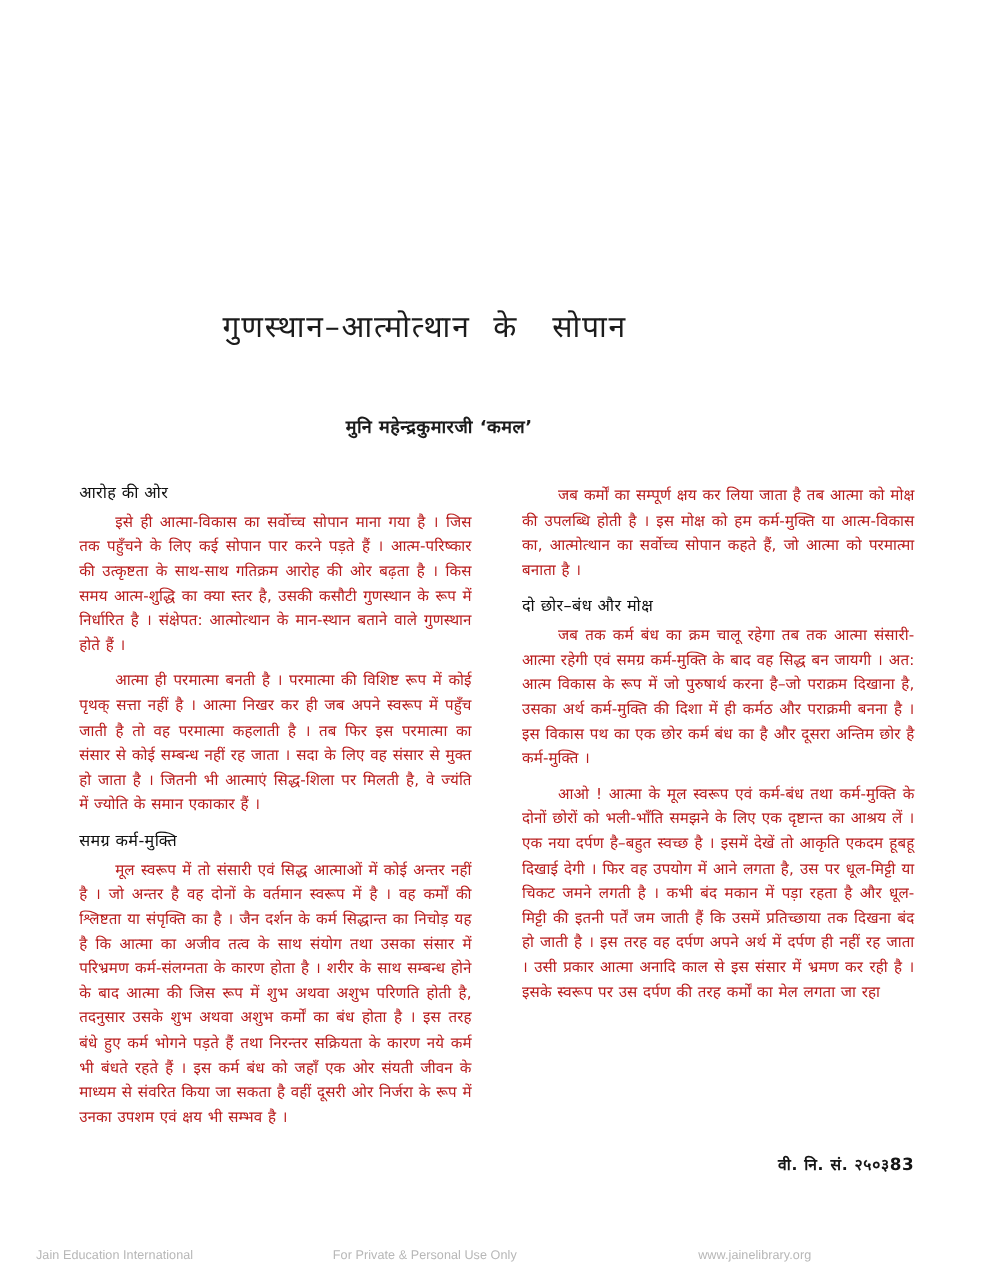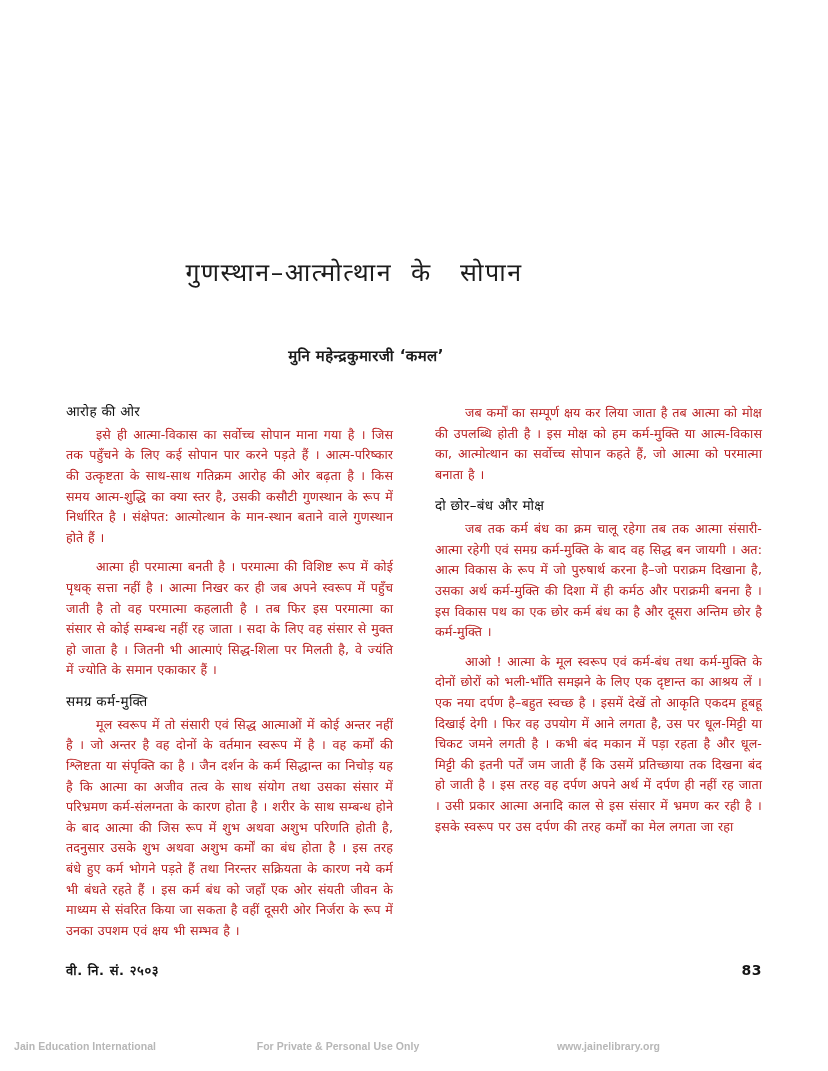--- a/index.html
+++ b/index.html
@@ -99,21 +99,21 @@
   }
   p.para:last-child { margin-bottom: 0; }
 
   
   .page-footer {
     position: absolute;
     left: 66px;
     top: 961px;
     width: 696px;
     display: flex;
-    justify-content: space-between;
+    justify-content: flex-end;
     align-items: baseline;
   }
   .footer-left {
     font-family: "DejaVu Sans", "Liberation Sans", sans-serif;
     font-size: 13px;
     font-weight: bold;
     color: #151515;
     letter-spacing: 0.6px;
   }
   .footer-right {
@@ -128,25 +128,24 @@
   .watermark-bar {
     position: absolute;
     left: 0;
     top: 1026px;
     width: 828px;
     height: 45px;
     background: #ffffff;
   }
   .wm-inner {
     position: absolute;
-    left: 0;
+    left: 16px;
     top: 0;
     width: 676px;
     height: 45px;
-    font-weight: bold;
   }
   .wm-text {
     position: absolute;
     top: 14px;
     font-family: "Liberation Sans", "DejaVu Sans", sans-serif;
     font-size: 10.5px;
     color: #b7b7b7;
     white-space: nowrap;
     letter-spacing: 0.05px;
   }

